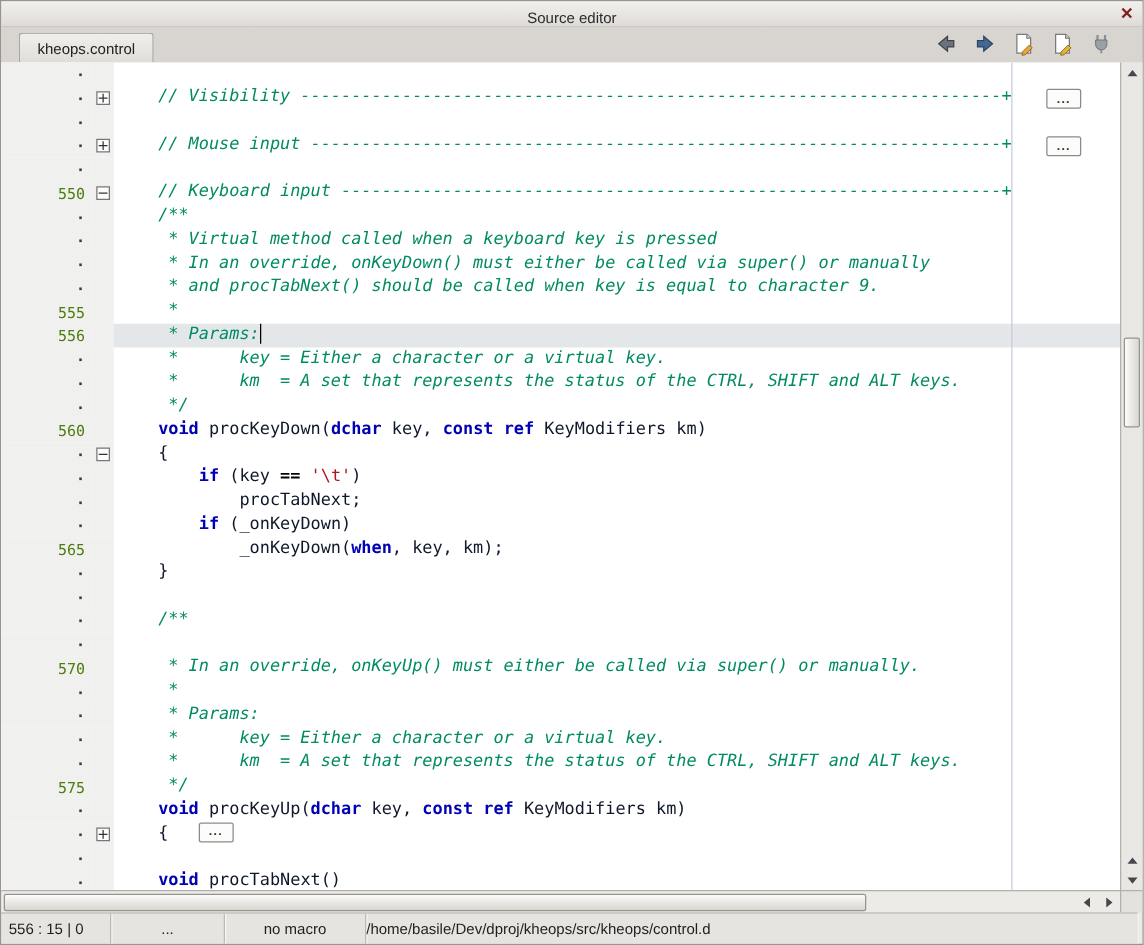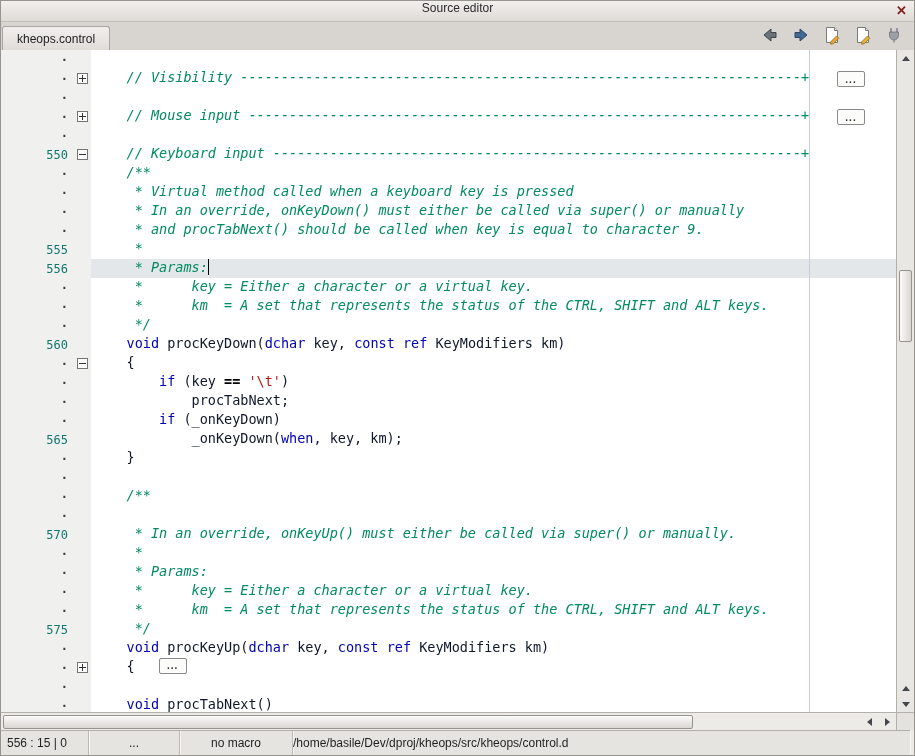--- a/index.html
+++ b/index.html
@@ -3,49 +3,49 @@
 <meta charset="utf-8">
 <style>
   html,body{margin:0;padding:0;background:#c9c6c2;}
   .window{
     position:relative;width:915px;height:756px;box-sizing:border-box;
     background:#ECEAE7;border:1px solid #97938E;overflow:hidden;
     font-family:"Liberation Sans",sans-serif;
   }
   
   .titlebar{height:20px;background:linear-gradient(#F2F0ED,#DEDBD7);
-    border-bottom:1px solid #C2BEB9;display:flex;align-items:flex-start;justify-content:center;position:relative;}
+    border-bottom:1px solid #C2BEB9;display:flex;align-items:flex-end;justify-content:center;position:relative;}
   .title{font-size:12px;color:#2b2b2b;}
   .close{position:absolute;right:7px;top:2px;font-size:13px;font-weight:bold;color:#7E1E1E;line-height:16px;}
   
   .tabbar{height:28px;background:#D8D5D1;border-bottom:1px solid #A9A5A0;
-    display:flex;align-items:flex-end;padding:0 1px;position:relative;}
+    display:flex;align-items:flex-end;padding:0 14px;position:relative;}
   .tab{height:23px;margin-bottom:0;background:linear-gradient(#F1EFEC,#E0DDD9);
     border:1px solid #A9A5A0;border-bottom:none;border-radius:3px 3px 0 0;
     padding:0 14px;display:flex;align-items:center;font-size:12px;color:#222;}
   .toolbar{margin-left:auto;display:flex;align-items:center;gap:9px;padding:0 8px 4px 0;}
   .tbtn{width:22px;height:22px;display:flex;align-items:center;justify-content:center;}
   
   .editor-wrap{position:absolute;top:49px;left:0;right:0;bottom:43px;display:flex;background:#fff;}
   .editor{position:relative;flex:1;overflow:hidden;background:#fff;}
   .margin-line{position:absolute;left:808px;top:0;bottom:0;width:1px;
     background:var(--c-margin,#C7CCDA);z-index:3;pointer-events:none;}
   .row{display:flex;height:19px;align-items:center;position:relative;}
   .gutter{width:72px;flex:none;height:100%;background:#F0F0EF;box-sizing:border-box;
     display:flex;align-items:center;justify-content:flex-end;padding-right:5px;
-    font-family:"DejaVu Sans Mono",monospace;font-size:12px;color:#0f766e;}
+    font-family:"DejaVu Sans Mono",monospace;font-size:12px;color:#4d7c0f;}
   .gutter.dot{color:#3a3a3a;font-weight:bold;}
   .fold{width:18px;flex:none;height:100%;background:#F0F0EF;
     display:flex;align-items:center;justify-content:center;}
   .codecell{flex:1;height:100%;display:flex;align-items:flex-start;padding-left:3px;
     font-family:"DejaVu Sans Mono",monospace;font-size:13.5px;white-space:pre;position:relative;}
   .row.current .codecell{background:var(--c-curline,#E4E7EA);}
   .codecell span{white-space:pre;}
   .tok-cmt{color:var(--c-comment,#008B62);font-style:italic;}
-  .tok-kw{color:var(--c-keyword,#0000B4);font-weight:normal;}
+  .tok-kw{color:var(--c-keyword,#0000B4);font-weight:bold;}
   .tok-str{color:var(--c-string,#B01818);}
   .tok-op{font-weight:bold;color:#000;}
   .tok-pln{color:#0f172a;}
   .caret{display:inline-block;width:1.5px;height:16px;background:#000;vertical-align:middle;}
   .foldbox{width:9px;height:9px;border:1px solid #757575;background:#FDFDFD;position:relative;box-sizing:content-box;}
   .foldbox::before{content:"";position:absolute;left:1px;right:1px;top:4px;height:1px;background:#333;}
   .foldbox.plus::after{content:"";position:absolute;top:1px;bottom:1px;left:4px;width:1px;background:#333;}
   .trailbox{position:absolute;left:836px;top:2px;width:26px;height:14px;border:1px solid #8a8a8a;
     border-radius:2px;background:#FCFCFB;color:#333;font:bold 10px "Liberation Sans",sans-serif;
     display:flex;align-items:center;justify-content:center;letter-spacing:1px;z-index:4;}

